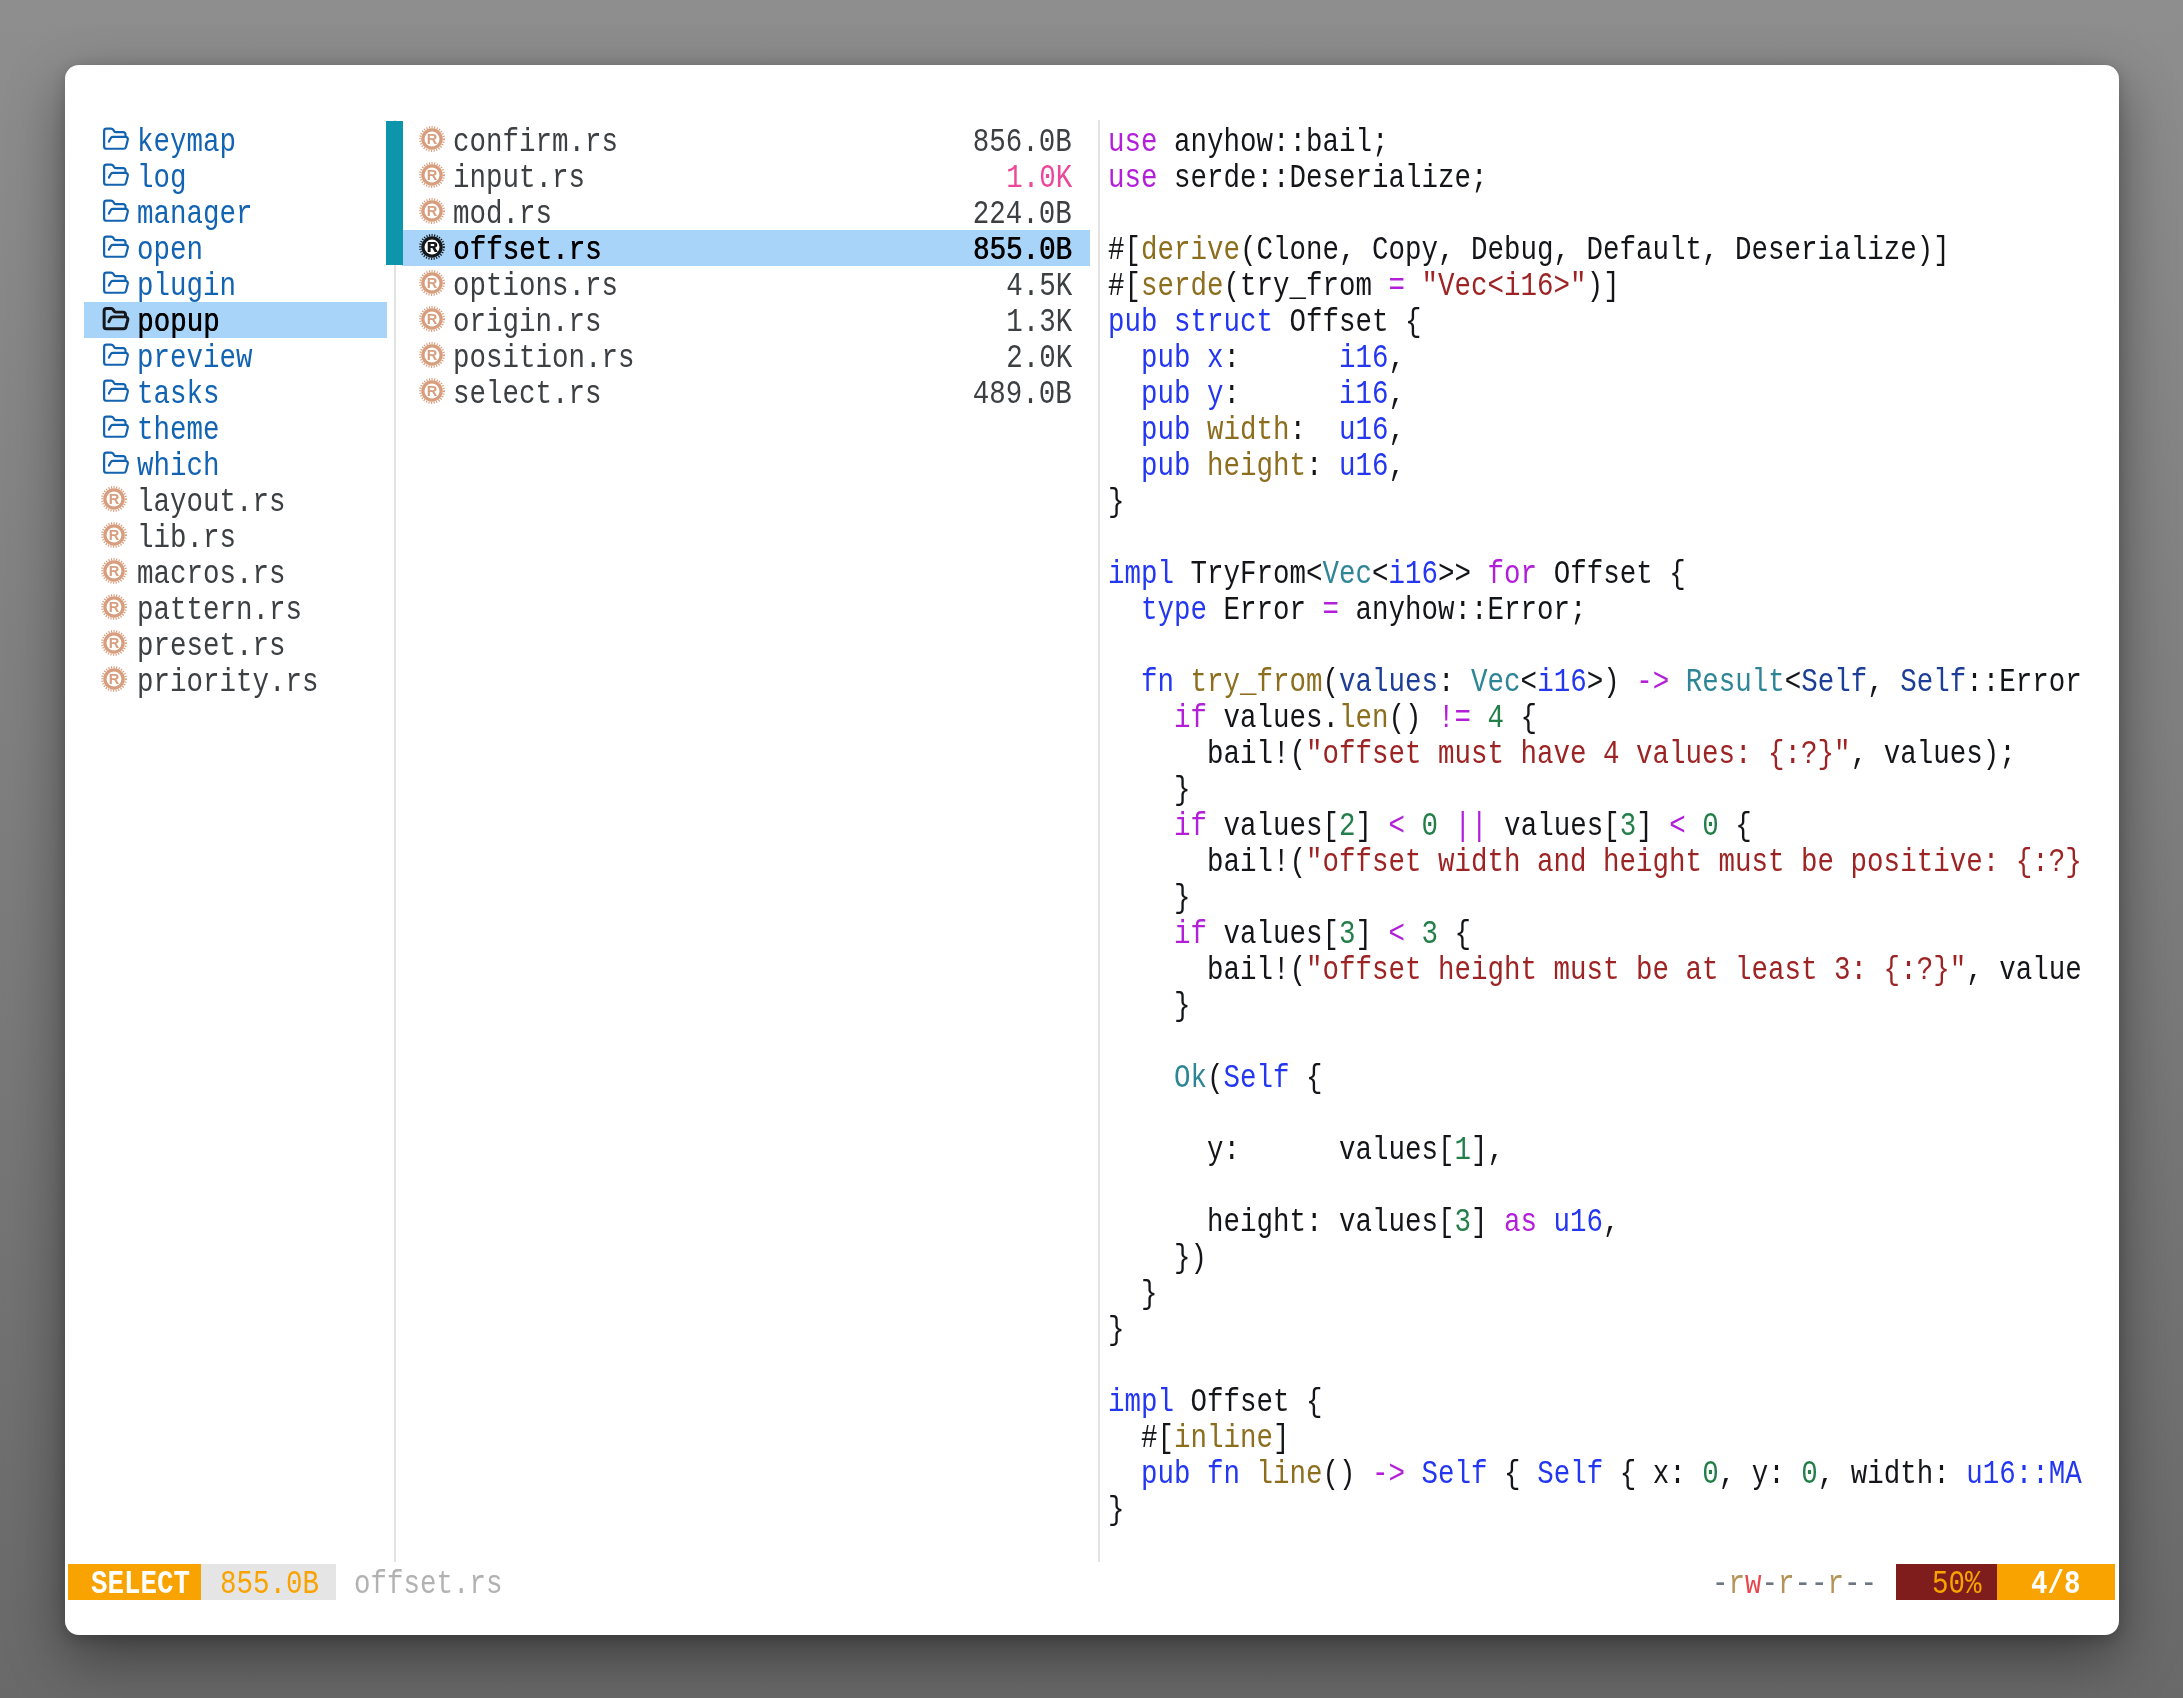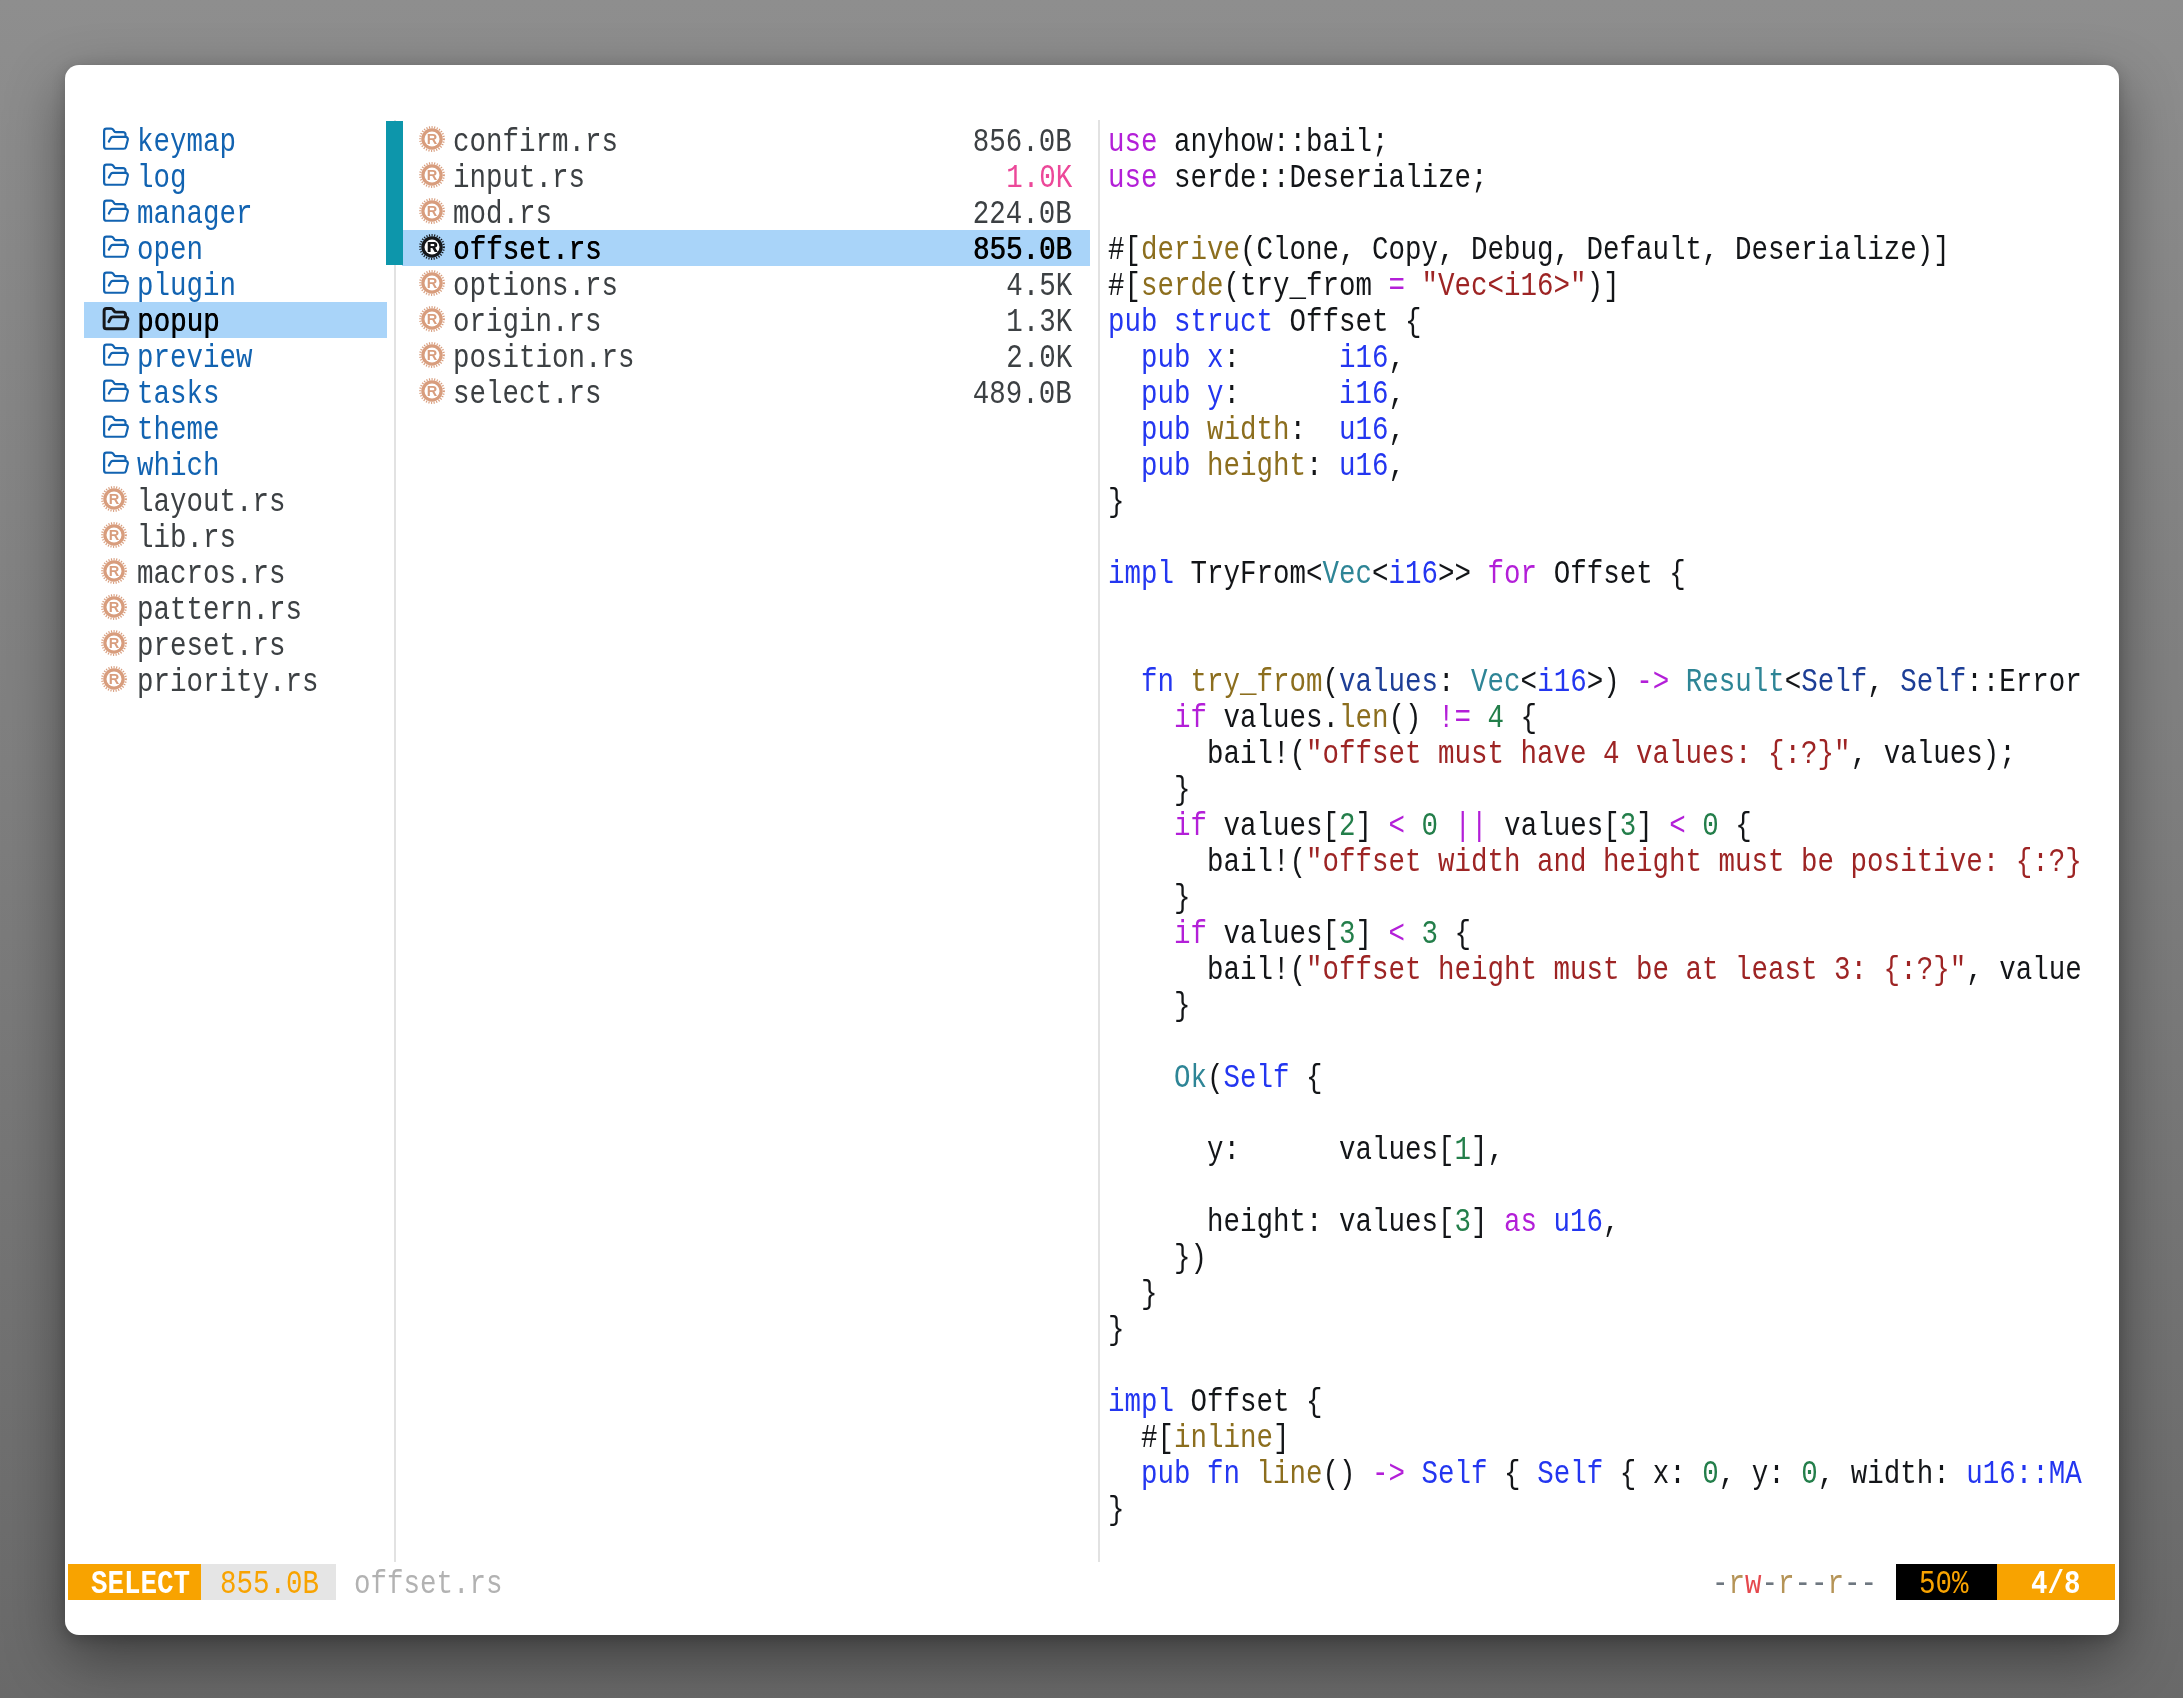--- a/index.html
+++ b/index.html
@@ -150,20 +150,21 @@
 <div class="r" style="left:1043px;top:165px"><span class="tx">#[<i class="o">derive</i>(Clone, Copy, Debug, Default, Deserialize)]</span></div>
 <div class="r" style="left:1043px;top:93px"><span class="tx"><i class="m">use</i> serde::Deserialize;</span></div>
 <div class="r" style="left:1043px;top:201px"><span class="tx">#[<i class="o">serde</i>(try_from <i class="m">=</i> <i class="s">"Vec&lt;i16&gt;"</i>)]</span></div>
 <div class="r" style="left:1043px;top:237px"><span class="tx"><i class="k">pub struct</i> Offset {</span></div>
 <div class="r" style="left:1043px;top:273px"><span class="tx">  <i class="k">pub x</i>:      <i class="k">i16</i>,</span></div>
 <div class="r" style="left:1043px;top:309px"><span class="tx">  <i class="k">pub y</i>:      <i class="k">i16</i>,</span></div>
 <div class="r" style="left:1043px;top:345px"><span class="tx">  <i class="k">pub</i> <i class="o">width</i>:  <i class="k">u16</i>,</span></div>
 <div class="r" style="left:1043px;top:381px"><span class="tx">  <i class="k">pub</i> <i class="o">height</i>: <i class="k">u16</i>,</span></div>
 <div class="r" style="left:1043px;top:417px"><span class="tx">}</span></div>
 <div class="r" style="left:1043px;top:489px"><span class="tx"><i class="k">impl</i> TryFrom&lt;<i class="t">Vec</i>&lt;<i class="k">i16</i>&gt;&gt; <i class="m">for</i> Offset {</span></div>
+<div class="r" style="left:1043px;top:525px"><span class="tx">  <i class="k">type</i> Error <i class="m">=</i> anyhow::Error;</span></div>
 <div class="r" style="left:1043px;top:597px"><span class="tx">  <i class="k">fn</i> <i class="o">try_from</i>(<i class="n">values</i>: <i class="t">Vec</i>&lt;<i class="k">i16</i>&gt;) <i class="m">-&gt;</i> <i class="t">Result</i>&lt;<i class="n">Self</i>, <i class="n">Self</i>::Error</span></div>
 <div class="r" style="left:1043px;top:633px"><span class="tx">    <i class="m">if</i> values.<i class="o">len</i>() <i class="m">!=</i> <i class="g">4</i> {</span></div>
 <div class="r" style="left:1043px;top:669px"><span class="tx">      bail!(<i class="s">"offset must have 4 values: {:?}"</i>, values);</span></div>
 <div class="r" style="left:1043px;top:705px"><span class="tx">    }</span></div>
 <div class="r" style="left:1043px;top:741px"><span class="tx">    <i class="m">if</i> values[<i class="g">2</i>] <i class="m">&lt;</i> <i class="g">0</i> <i class="m">||</i> values[<i class="g">3</i>] <i class="m">&lt;</i> <i class="g">0</i> {</span></div>
 <div class="r" style="left:1043px;top:777px"><span class="tx">      bail!(<i class="s">"offset width and height must be positive: {:?}</i></span></div>
 <div class="r" style="left:1043px;top:813px"><span class="tx">    }</span></div>
 <div class="r" style="left:1043px;top:849px"><span class="tx">    <i class="m">if</i> values[<i class="g">3</i>] <i class="m">&lt;</i> <i class="g">3</i> {</span></div>
 <div class="r" style="left:1043px;top:885px"><span class="tx">      bail!(<i class="s">"offset height must be at least 3: {:?}"</i>, value</span></div>
 <div class="r" style="left:1043px;top:921px"><span class="tx">    }</span></div>
@@ -174,15 +175,15 @@
 <div class="r" style="left:1043px;top:1209px"><span class="tx">  }</span></div>
 <div class="r" style="left:1043px;top:1245px"><span class="tx">}</span></div>
 <div class="r" style="left:1043px;top:1317px"><span class="tx"><i class="k">impl</i> Offset {</span></div>
 <div class="r" style="left:1043px;top:1353px"><span class="tx">  #[<i class="o">inline</i>]</span></div>
 <div class="r" style="left:1043px;top:1389px"><span class="tx">  <i class="k">pub fn</i> <i class="o">line</i>() <i class="m">-&gt;</i> <i class="k">Self</i> { <i class="k">Self</i> { x: <i class="g">0</i>, y: <i class="g">0</i>, width: <i class="k">u16::MA</i></span></div>
 <div class="r" style="left:1043px;top:1425px"><span class="tx">}</span></div>
 <div style="position:absolute;left:2.5px;top:1499px;width:145px;height:36px;background:#f8a300;color:#fff;font-weight:bold;font-size:33px;line-height:36px;text-align:center;white-space:pre"><span class="txc bsp">SELECT</span></div>
 <div style="position:absolute;left:136px;top:1499px;width:135px;height:36px;background:#e5e5e5;color:#f8a300;font-size:33px;line-height:36px;white-space:pre"><span class="tx bsp" style="margin-left:18.5px">855.0B</span></div>
 <div class="r" style="left:289px;top:1499px;color:#b2b2b2"><span class="tx">offset.rs</span></div>
 <div class="r" style="left:1647px;top:1499px"><span class="tx"><i style="color:#6e7780">-</i><i style="color:#b59457">r</i><i style="color:#e5484d">w</i><i style="color:#6e7780">-</i><i style="color:#b59457">r</i><i style="color:#6e7780">--</i><i style="color:#b59457">r</i><i style="color:#6e7780">--</i></span></div>
-<div style="position:absolute;left:1831px;top:1499px;width:101px;height:36px;background:#000000;color:#f8a300;font-size:33px;line-height:36px;text-align:center;white-space:pre"><span class="txr bsp" style="margin-right:16px">50%</span></div>
+<div style="position:absolute;left:1831px;top:1499px;width:101px;height:36px;background:#7f1d1d;color:#f8a300;font-size:33px;line-height:36px;text-align:right;white-space:pre"><span class="txr bsp" style="margin-right:16px">50%</span></div>
 <div style="position:absolute;left:1932px;top:1499px;width:118px;height:36px;background:#f8a300;color:#fff;font-weight:bold;font-size:33px;line-height:36px;text-align:center;white-space:pre"><span class="txc bsp">4/8</span></div>
 </div>
 
 </body></html>

